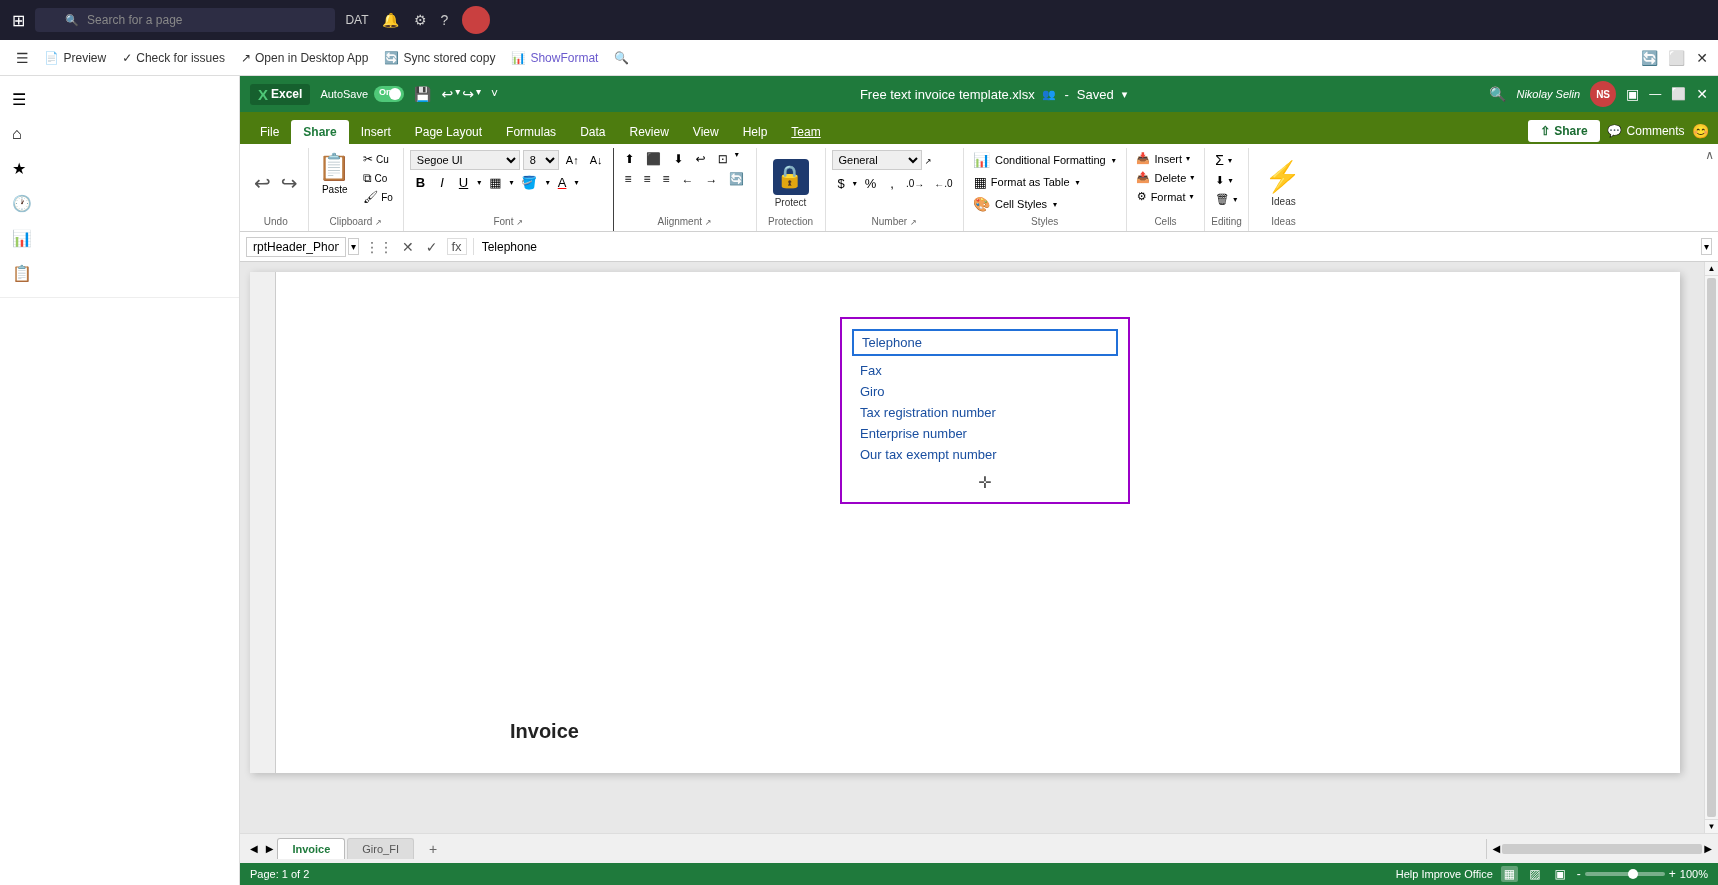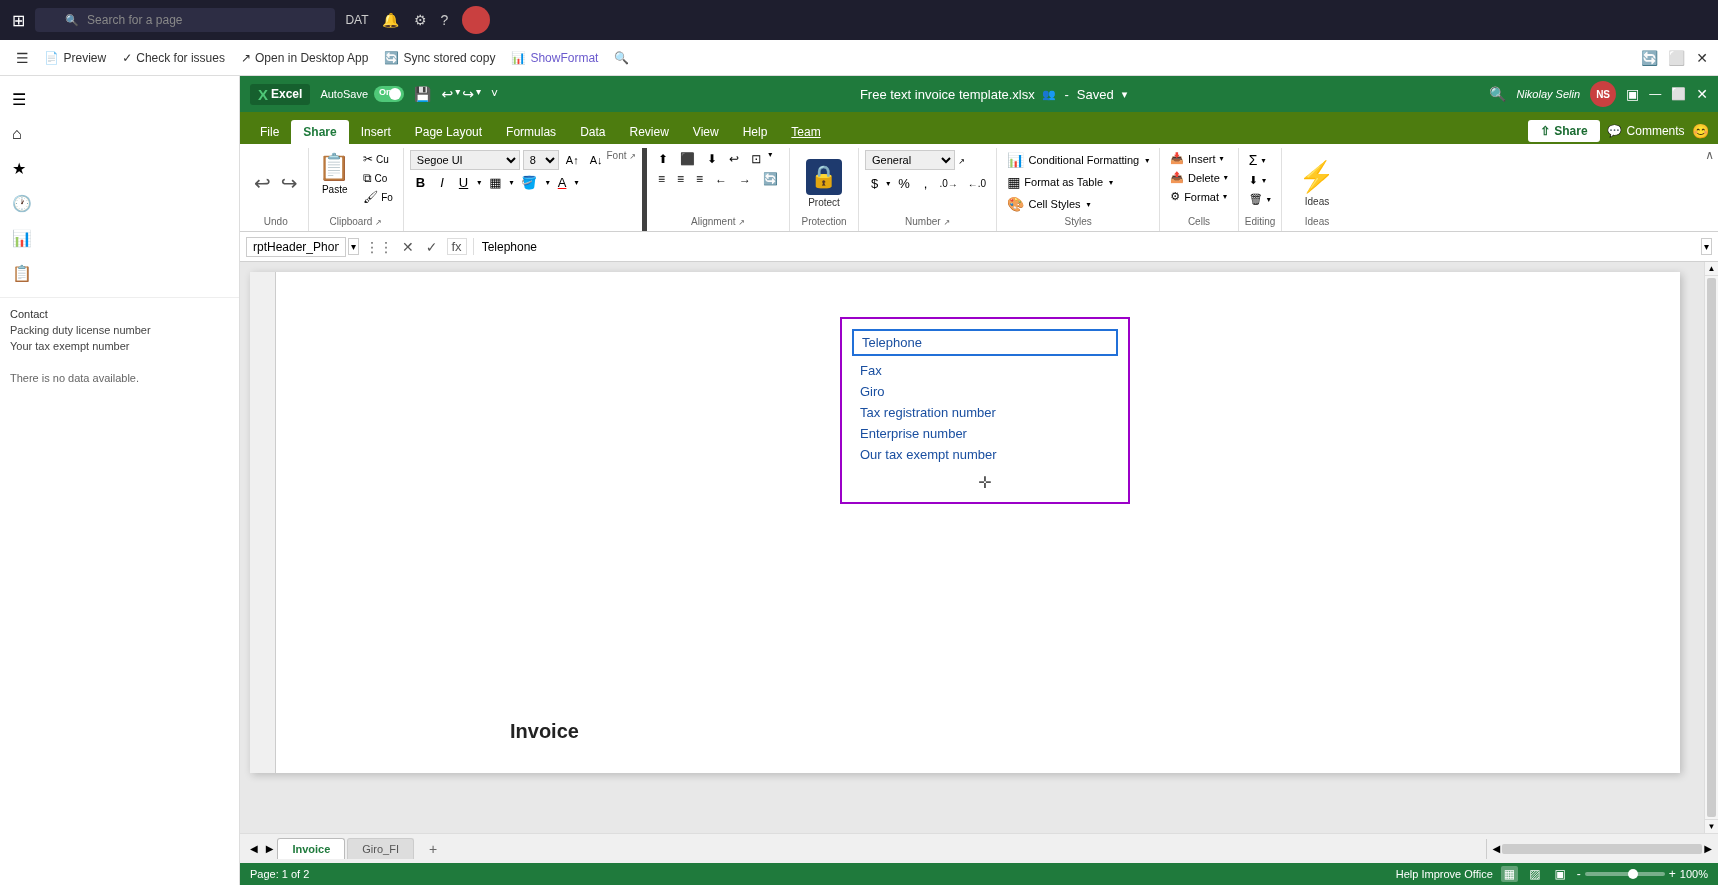--- a/index.html
+++ b/index.html
@@ -61,26 +61,20 @@
 </div>
 
 <div style="position:absolute;top:76px;left:0;width:240px;bottom:0;background:#fff;border-right:1px solid #ddd;z-index:50;display:flex;flex-direction:column;">
   <div style="display:flex;flex-direction:column;padding:8px 4px;gap:4px;border-bottom:1px solid #eee;">
     <div style="padding:6px 8px;cursor:pointer;font-size:16px;">☰</div>
     <div style="padding:6px 8px;cursor:pointer;font-size:16px;">⌂</div>
     <div style="padding:6px 8px;cursor:pointer;font-size:16px;">★</div>
     <div style="padding:6px 8px;cursor:pointer;font-size:16px;">🕐</div>
     <div style="padding:6px 8px;cursor:pointer;font-size:16px;">📊</div>
     <div style="padding:6px 8px;cursor:pointer;font-size:16px;">📋</div>
-  </div>
-  <div style="padding:10px;flex:1;overflow-y:auto;">
-    <div style="font-size:11px;color:#333;font-weight:500;margin-bottom:4px;">Contact</div>
-    <div style="font-size:11px;color:#444;margin-bottom:4px;">Packing duty license number</div>
-    <div style="font-size:11px;color:#444;margin-bottom:12px;">Your tax exempt number</div>
-    <div style="font-size:11px;color:#666;margin-top:20px;">There is no data available.</div>
   </div>
 </div>
 
 <div style="position:absolute;top:76px;left:240px;right:0;bottom:0;display:flex;flex-direction:column;background:#fff;">
 
   <div style="background:#1f7a3c;color:white;height:36px;display:flex;align-items:center;padding:0 10px;gap:10px;">
     <div style="background:#16602e;border-radius:3px;padding:2px 8px;font-size:12px;font-weight:bold;color:white;display:flex;align-items:center;gap:3px;">
       <span style="color:#4fc878;font-size:15px;">X</span>
       <span>Excel</span>
     </div>
@@ -166,21 +160,21 @@
             </div>
           <div style="cursor:pointer;padding:2px 4px;font-size:12px;display:flex;align-items:center;gap:3px;">
               <span>🖌</span> 
               <span style="font-size:10px;">Fo</span>
             </div>
         </div>
       </div>
       <div style="font-size:10px;color:#666;text-align:center;padding-bottom:2px;">Clipboard <span style="font-size:8px;">↗</span></div>
     </div>
 
-    <div style="display:flex;flex-direction:row;padding:2px 6px;border-right:5px solid #404040;min-width:160px;">
+    <div style="display:flex;flex-direction:column;padding:2px 6px;border-right:1px solid #404040;min-width:160px;">
       <div style="flex:1;">
         <div style="display:flex;gap:3px;margin-bottom:3px;">
           <select style="width:110px;border:1px solid #ccc;padding:2px;font-size:11px;">
             <option>Segoe UI</option>
           </select>
           <select style="width:36px;border:1px solid #ccc;padding:2px;font-size:11px;">
             <option>8</option>
           </select>
           <button style="border:1px solid transparent;padding:1px 3px;cursor:pointer;font-size:11px;background:none;">A↑</button>
           <button style="border:1px solid transparent;padding:1px 3px;cursor:pointer;font-size:11px;background:none;">A↓</button>

